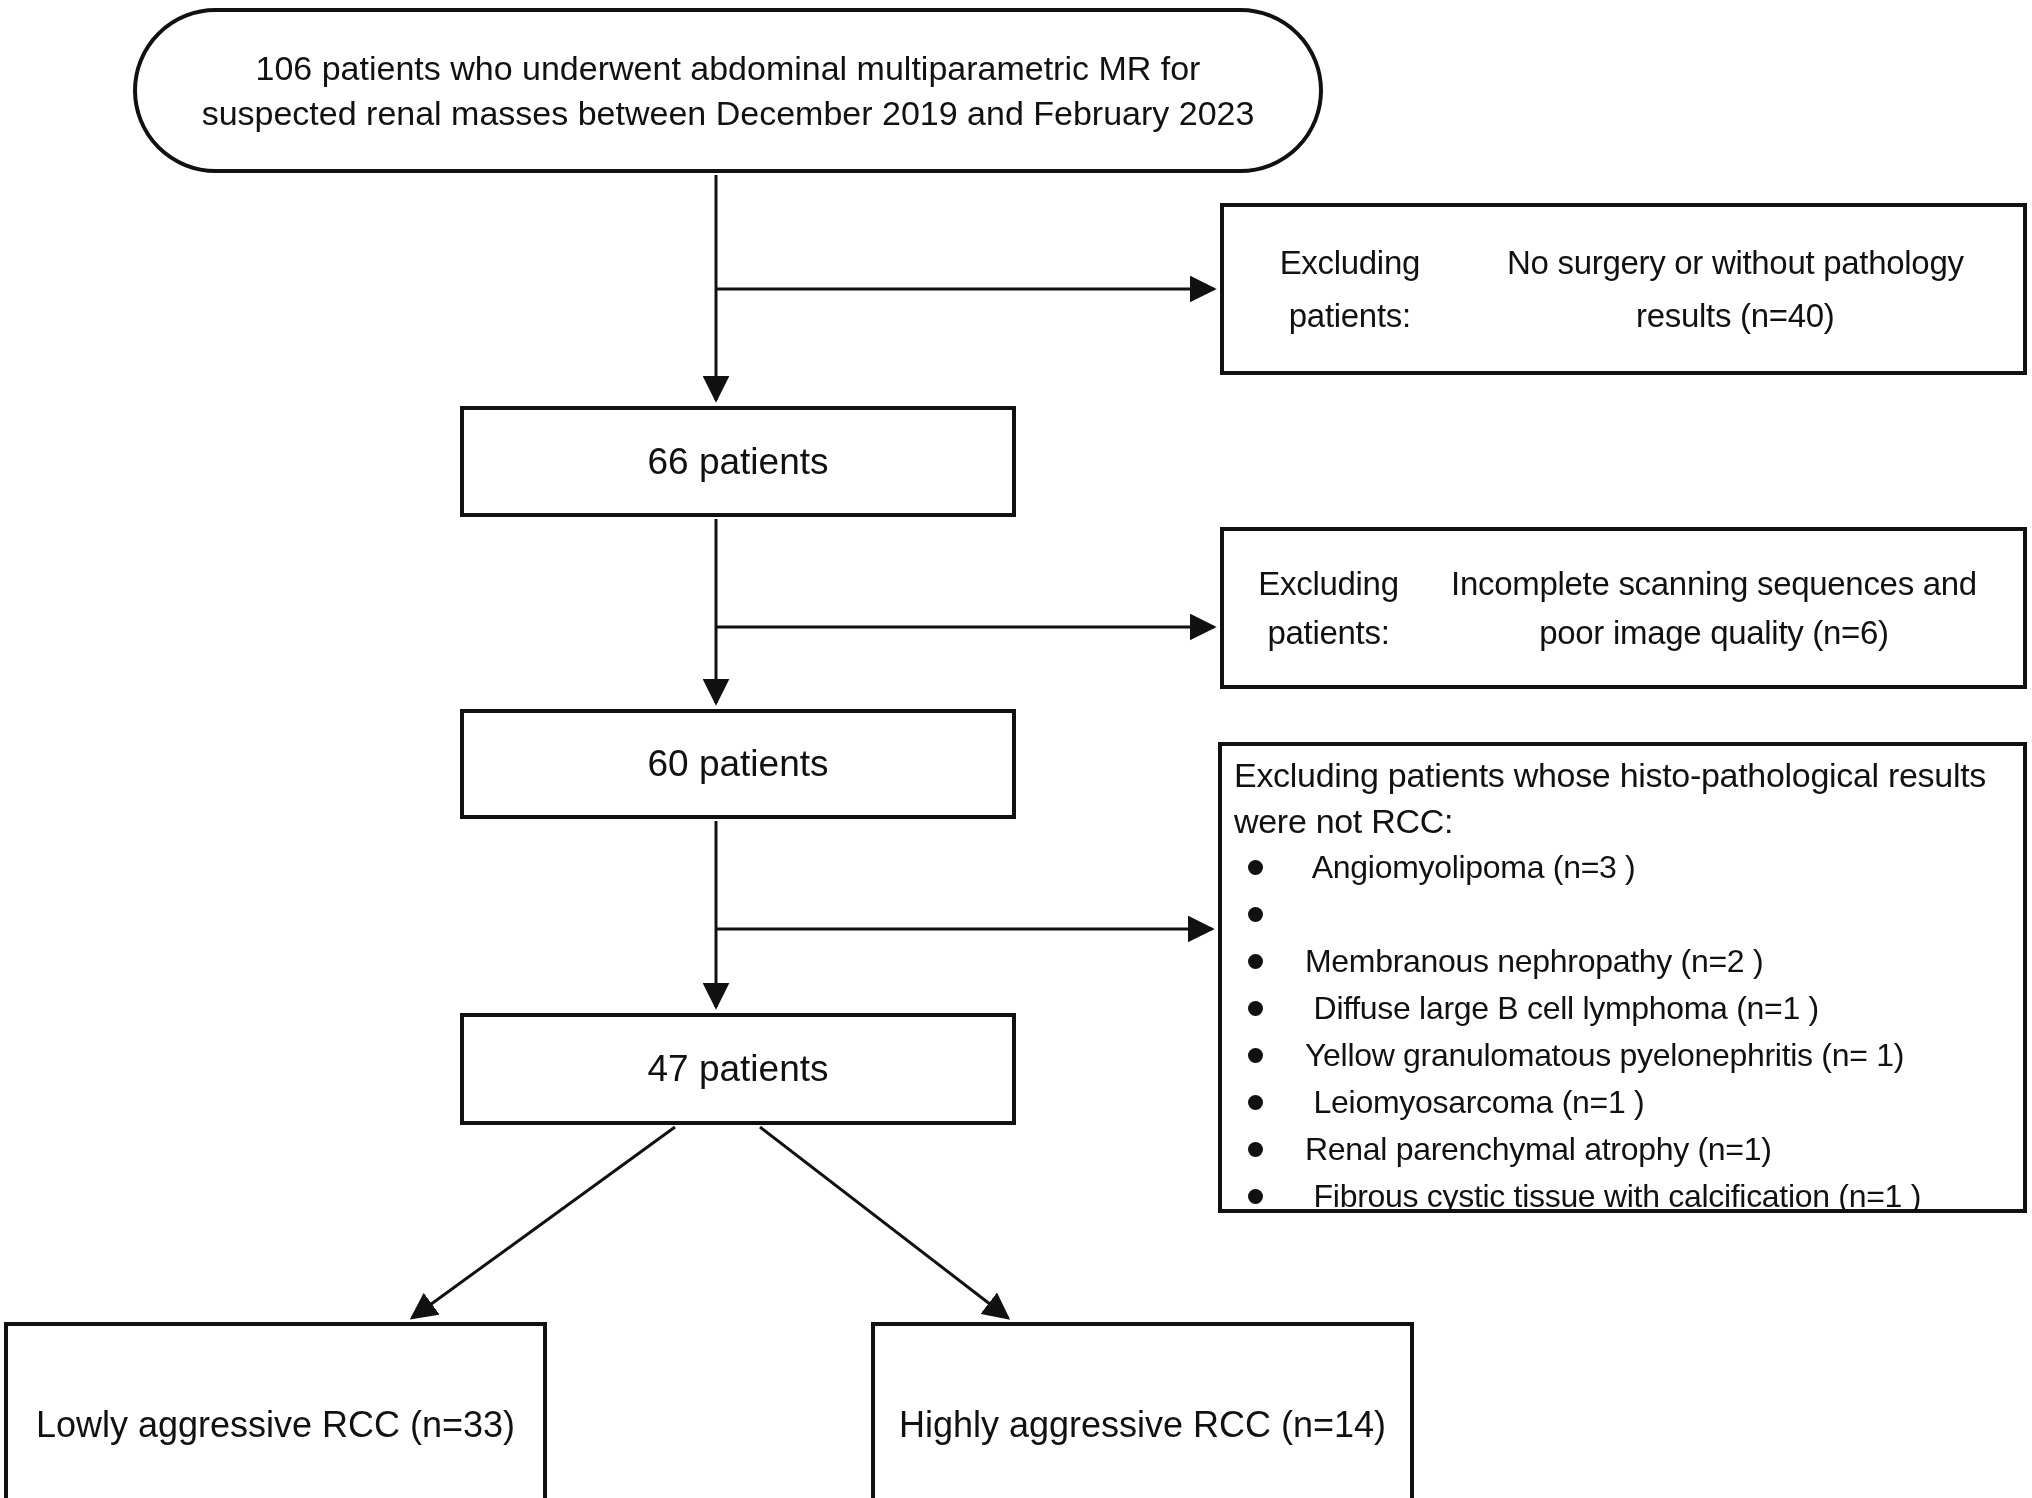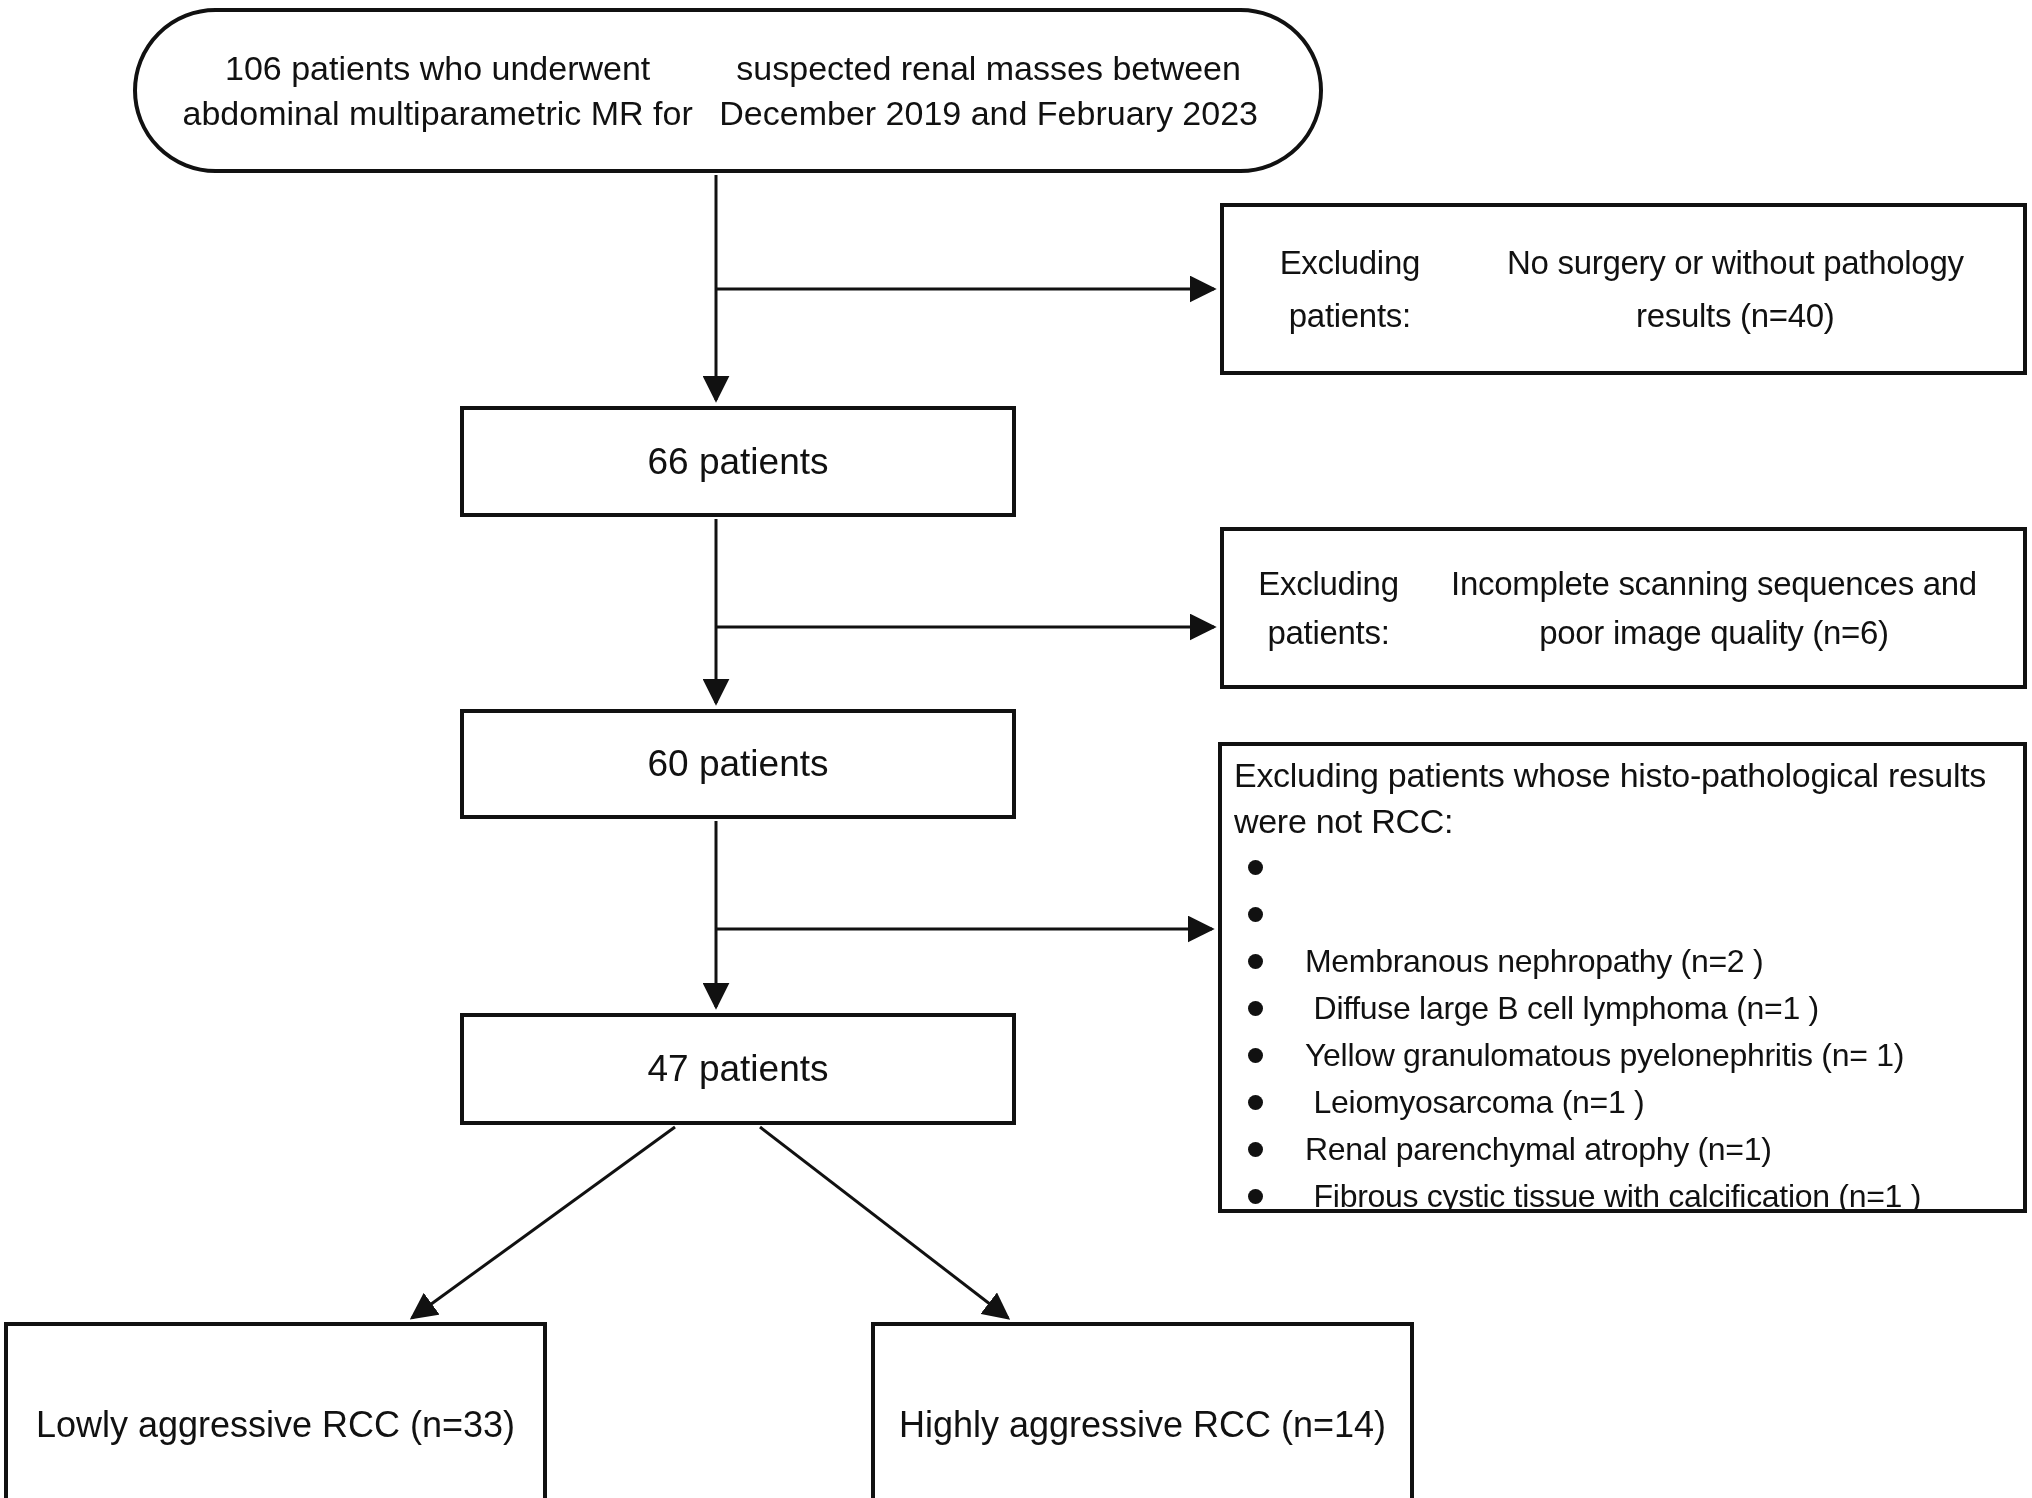--- a/index.html
+++ b/index.html
@@ -18,21 +18,21 @@
     border: 4px solid #111111;
     background: #ffffff;
     display: flex;
     align-items: center;
     justify-content: center;
     text-align: center;
   }
   #start-node {
     left: 133px; top: 8px; width: 1190px; height: 165px;
     border-radius: 88px;
-    flex-direction: row;
+    flex-direction: column;
     font-size: 34px;
     line-height: 1.32;
     padding: 1px 40px;
   }
   .step-box { left: 460px; width: 556px; font-size: 37px; }
   #step-box-66 { top: 406px; height: 111px; }
   #step-box-60 { top: 709px; height: 110px; }
   #step-box-47 { top: 1013px; height: 112px; }
   .side-box {
     left: 1220px; width: 807px;
@@ -131,20 +131,21 @@
   <div class="node side-box" id="exclusion-box-2">
     <div>Excluding patients:</div>
     <div>Incomplete scanning sequences and poor image quality (n=6)</div>
   </div>
 
   <div id="exclusion-box-3">
     <div class="exc-title">Excluding patients whose histo-pathological results were not RCC:</div>
     <div>
       <div class="bullet-row">
         <div class="bullet-dot"></div>
+        <span class="bullet-text"> Angiomyolipoma (n=3 )</span>
       </div>
       <div class="bullet-row">
         <div class="bullet-dot"></div>
       </div>
       <div class="bullet-row">
         <div class="bullet-dot"></div>
         <span class="bullet-text">Membranous nephropathy (n=2 )</span>
       </div>
       <div class="bullet-row">
         <div class="bullet-dot"></div>

